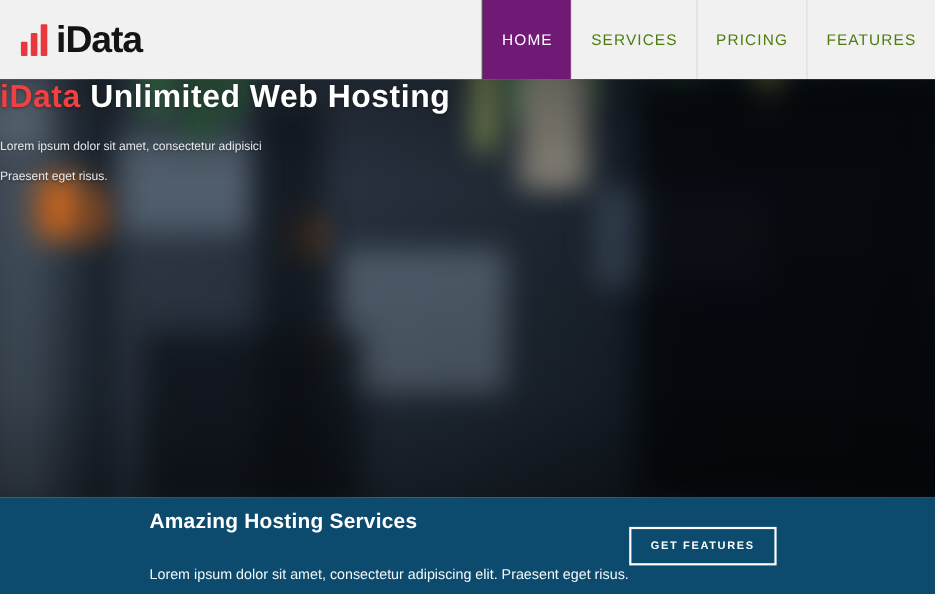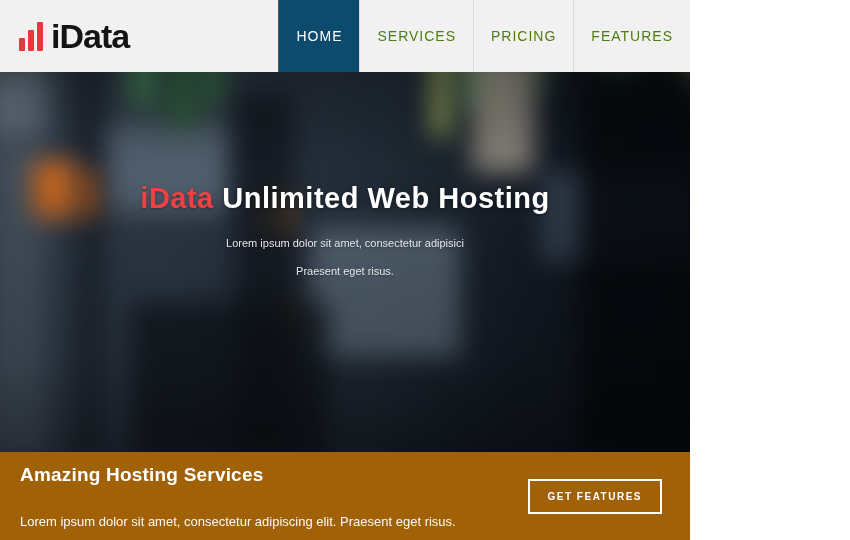--- a/index.html
+++ b/index.html
@@ -1,21 +1,21 @@
 <!DOCTYPE html>
 <html><head>
 <meta charset="utf-8">
 <style>
   * { margin: 0; padding: 0; box-sizing: border-box; }
   html, body { width: 850px; height: 540px; overflow: hidden; }
   body {
     font-family: "Liberation Sans", "DejaVu Sans", sans-serif;
     background: #fff;
   }
-  .page { width: 690px; height: 540px; display: flex; flex-direction: column; }
+  .page { width: 850px; height: 540px; display: flex; flex-direction: column; }
 
   
   .header {
     height: 72px;
     background: #f1f1f1;
     display: flex;
     align-items: stretch;
     justify-content: space-between;
     flex: 0 0 auto;
   }
@@ -48,21 +48,21 @@
     align-items: center;
     padding: 0 17px;
     font-size: 14px;
     color: #4d7c0f;
     letter-spacing: 1px;
     border-left: 1px solid #dcdcdc;
     cursor: pointer;
     white-space: nowrap;
   }
   .nav-item.active {
-    background: #0c4a6e;
+    background: #701a75;
     color: #ffffff;
     border-left-color: #59595b;
   }
 
   
   .hero {
     position: relative;
     height: 380px;
     flex: 0 0 auto;
     background: linear-gradient(100deg, #323d49 0%, #2b3543 28%, #202a35 52%, #121922 75%, #0b1016 100%);
@@ -96,46 +96,44 @@
   .dk1  { left: 600px; top: 20px;  width: 280px; height: 380px; background: #05080c; opacity: .85; }
   .dk2  { left: 255px; top: 40px;  width: 60px;  height: 360px; background: #10161d; opacity: .8; }
   .dk3  { left: 150px; top: 250px; width: 200px; height: 160px; background: #0c1117; opacity: .7; }
   .hero-shade {
     position: absolute; inset: 0;
     background: linear-gradient(180deg, rgba(0,0,0,.25) 0%, rgba(0,0,0,0) 25%, rgba(0,0,0,.15) 75%, rgba(0,0,0,.4) 100%);
   }
   .hero-content {
     position: relative;
     z-index: 2;
-    text-align: center;
-    padding-top: 110px;
   }
   .hero-title {
     font-size: 29px;
     font-weight: bold;
     color: #ffffff;
     letter-spacing: 0.5px;
     text-shadow: 0 1px 3px rgba(0,0,0,.35);
   }
   .hero-title .accent { color: #ef4143; }
   .hero-sub {
     margin-top: 14px;
     font-size: 11px;
     line-height: 28px;
     color: #e4e8ec;
     text-shadow: 0 1px 2px rgba(0,0,0,.3);
   }
 
   
   .banner {
     flex: 1 1 auto;
-    background: #a16207;
+    background: #0c4a6e;
     display: flex;
     align-items: center;
-    justify-content: space-between;
+    justify-content: center;
     padding: 0 28px 0 20px;
   }
   .banner-text { color: #fff; }
   .banner-title {
     font-size: 19px;
     font-weight: bold;
     color: #ffffff;
     margin-bottom: 9px;
     letter-spacing: 0.2px;
   }

